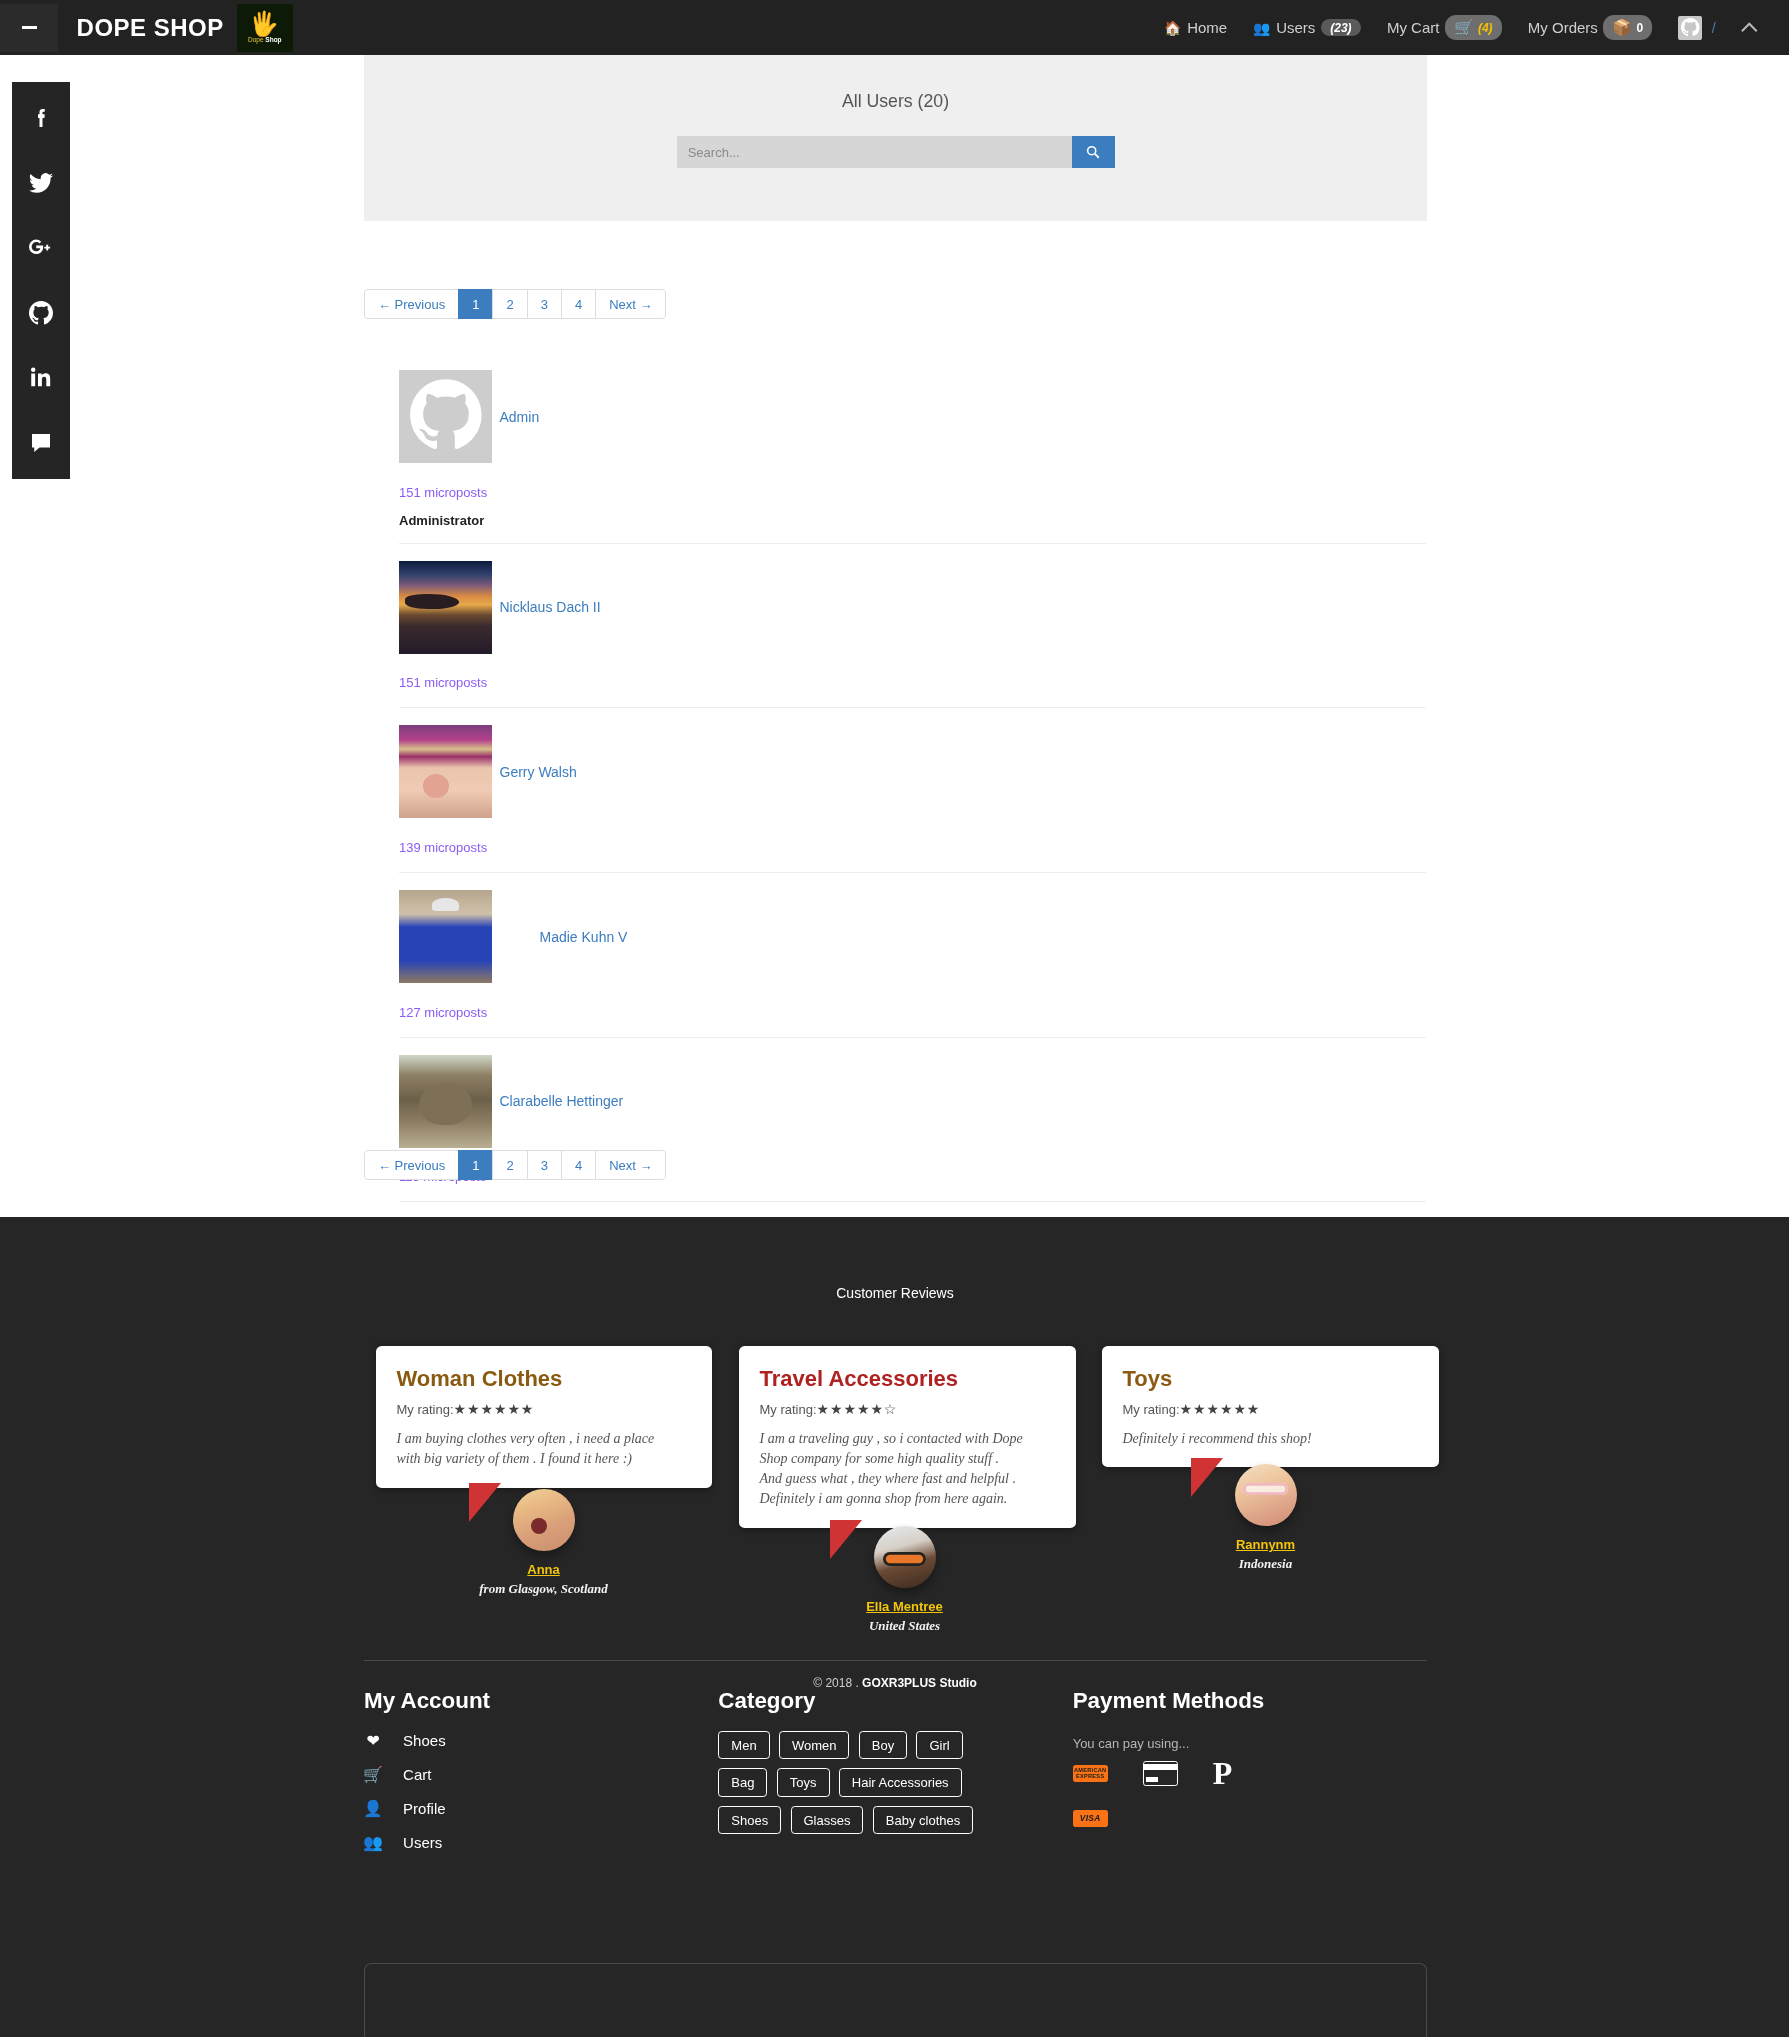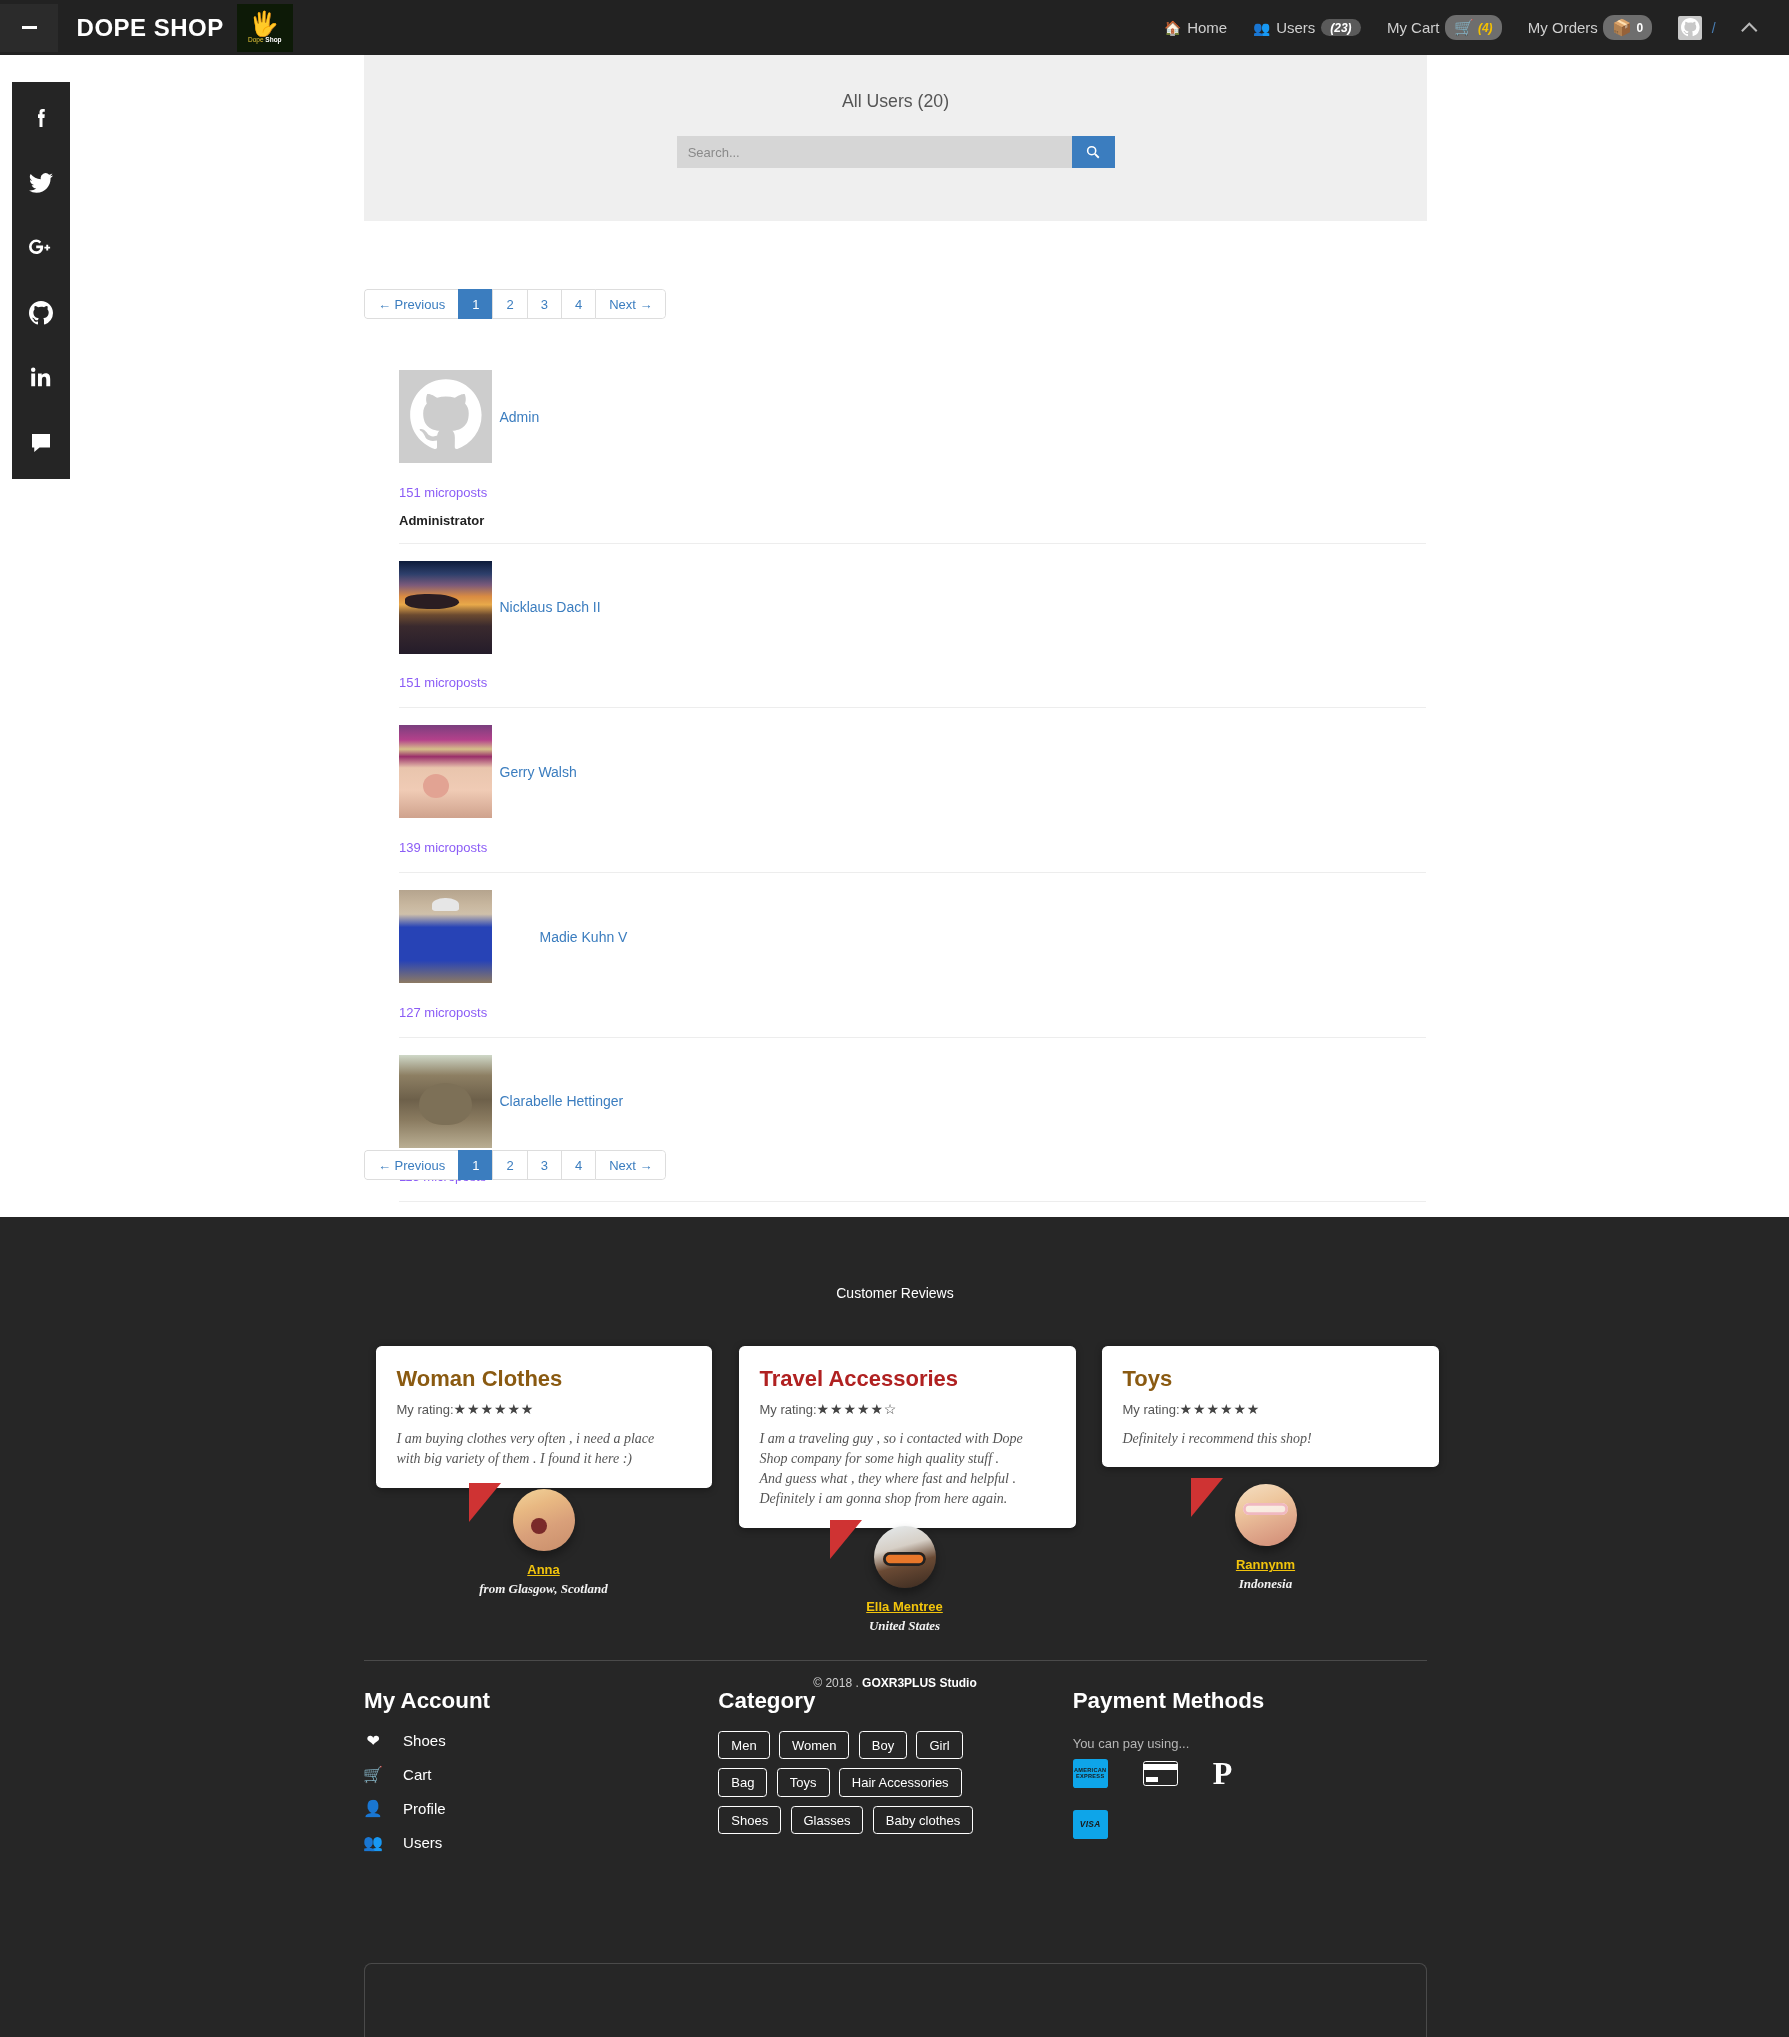--- a/index.html
+++ b/index.html
@@ -204,21 +204,21 @@
     font-family:"Liberation Serif", serif; font-style:italic; font-size:14px;
     color:#555; line-height:1.45; margin:0; white-space:pre-line;
   }
   .card-a{ left:376px; top:5.6px; width:336px; }
   .card-b{ left:739px; top:5.6px; width:337px; }
   .card-c{ left:1102px; top:5.6px; width:337px; }
 
   .reviewer{ position:absolute; text-align:center; width:149px; }
   .rev-a{ left:469px; top:149px; }
   .rev-b{ left:830px; top:186px; }
-  .rev-c{ left:1191px; top:144px; }
+  .rev-c{ left:1191px; top:124px; }
   .rev-pointer{
     position:absolute; left:0px; top:-5.6px; width:0; height:0;
     border-left:32px solid #cf3333; border-bottom:39px solid transparent;
   }
   .rev-avatar{
     width:62px; height:62px; border-radius:50%; margin:0 auto;
     background:#ddd; overflow:hidden; position:relative;
     box-shadow:0 5.6px 9.3px rgba(0,0,0,.35);
   }
   .av-anna{ background:linear-gradient(160deg,#f2d49b 0%,#e8b882 30%,#d9a07a 60%,#c98e6b 100%); }
@@ -254,21 +254,21 @@
   }
   .acct-ico{ width:18.6px; display:inline-flex; justify-content:center; font-size:16px; }
   .chips{ display:flex; flex-wrap:wrap; gap:9.3px; max-width:280px; }
   .chip{
     border:0.9px solid #ffffff; border-radius:3.7px; padding:5.6px 12px; font-size:13px;
     color:#fff; background:transparent; text-decoration:none; white-space:nowrap;
   }
   .pay-note{ font-size:14px; color:#b6b6b6; margin:0 0 24px 0; }
   .pay-row{ display:flex; gap:35px; align-items:center; margin-bottom:20.5px; }
   .pay-box{
-    width:35px; height:29px; background:#0ea5e9; border-radius:2.8px;
+    width:35px; height:17px; background:#f97316; border-radius:2.8px;
     display:flex; align-items:center; justify-content:center;
     color:#1a1a1a; font-size:8.4px; font-weight:bold; font-style:italic;
     letter-spacing:0.3px; overflow:hidden;
   }
   .pay-box.amex{ font-size:5.6px; font-style:normal; line-height:1.1; text-align:center; }
   .pay-card{
     width:35px; height:25px; border:1.9px solid #fff; border-radius:2.8px; position:relative;
   }
   .pay-card:before{ content:""; position:absolute; left:0; right:0; top:2.8px; height:5.6px; background:#fff;}
   .pay-card:after{ content:""; position:absolute; left:2.8px; bottom:2.8px; width:11.2px; height:4.7px; background:#fff;}

